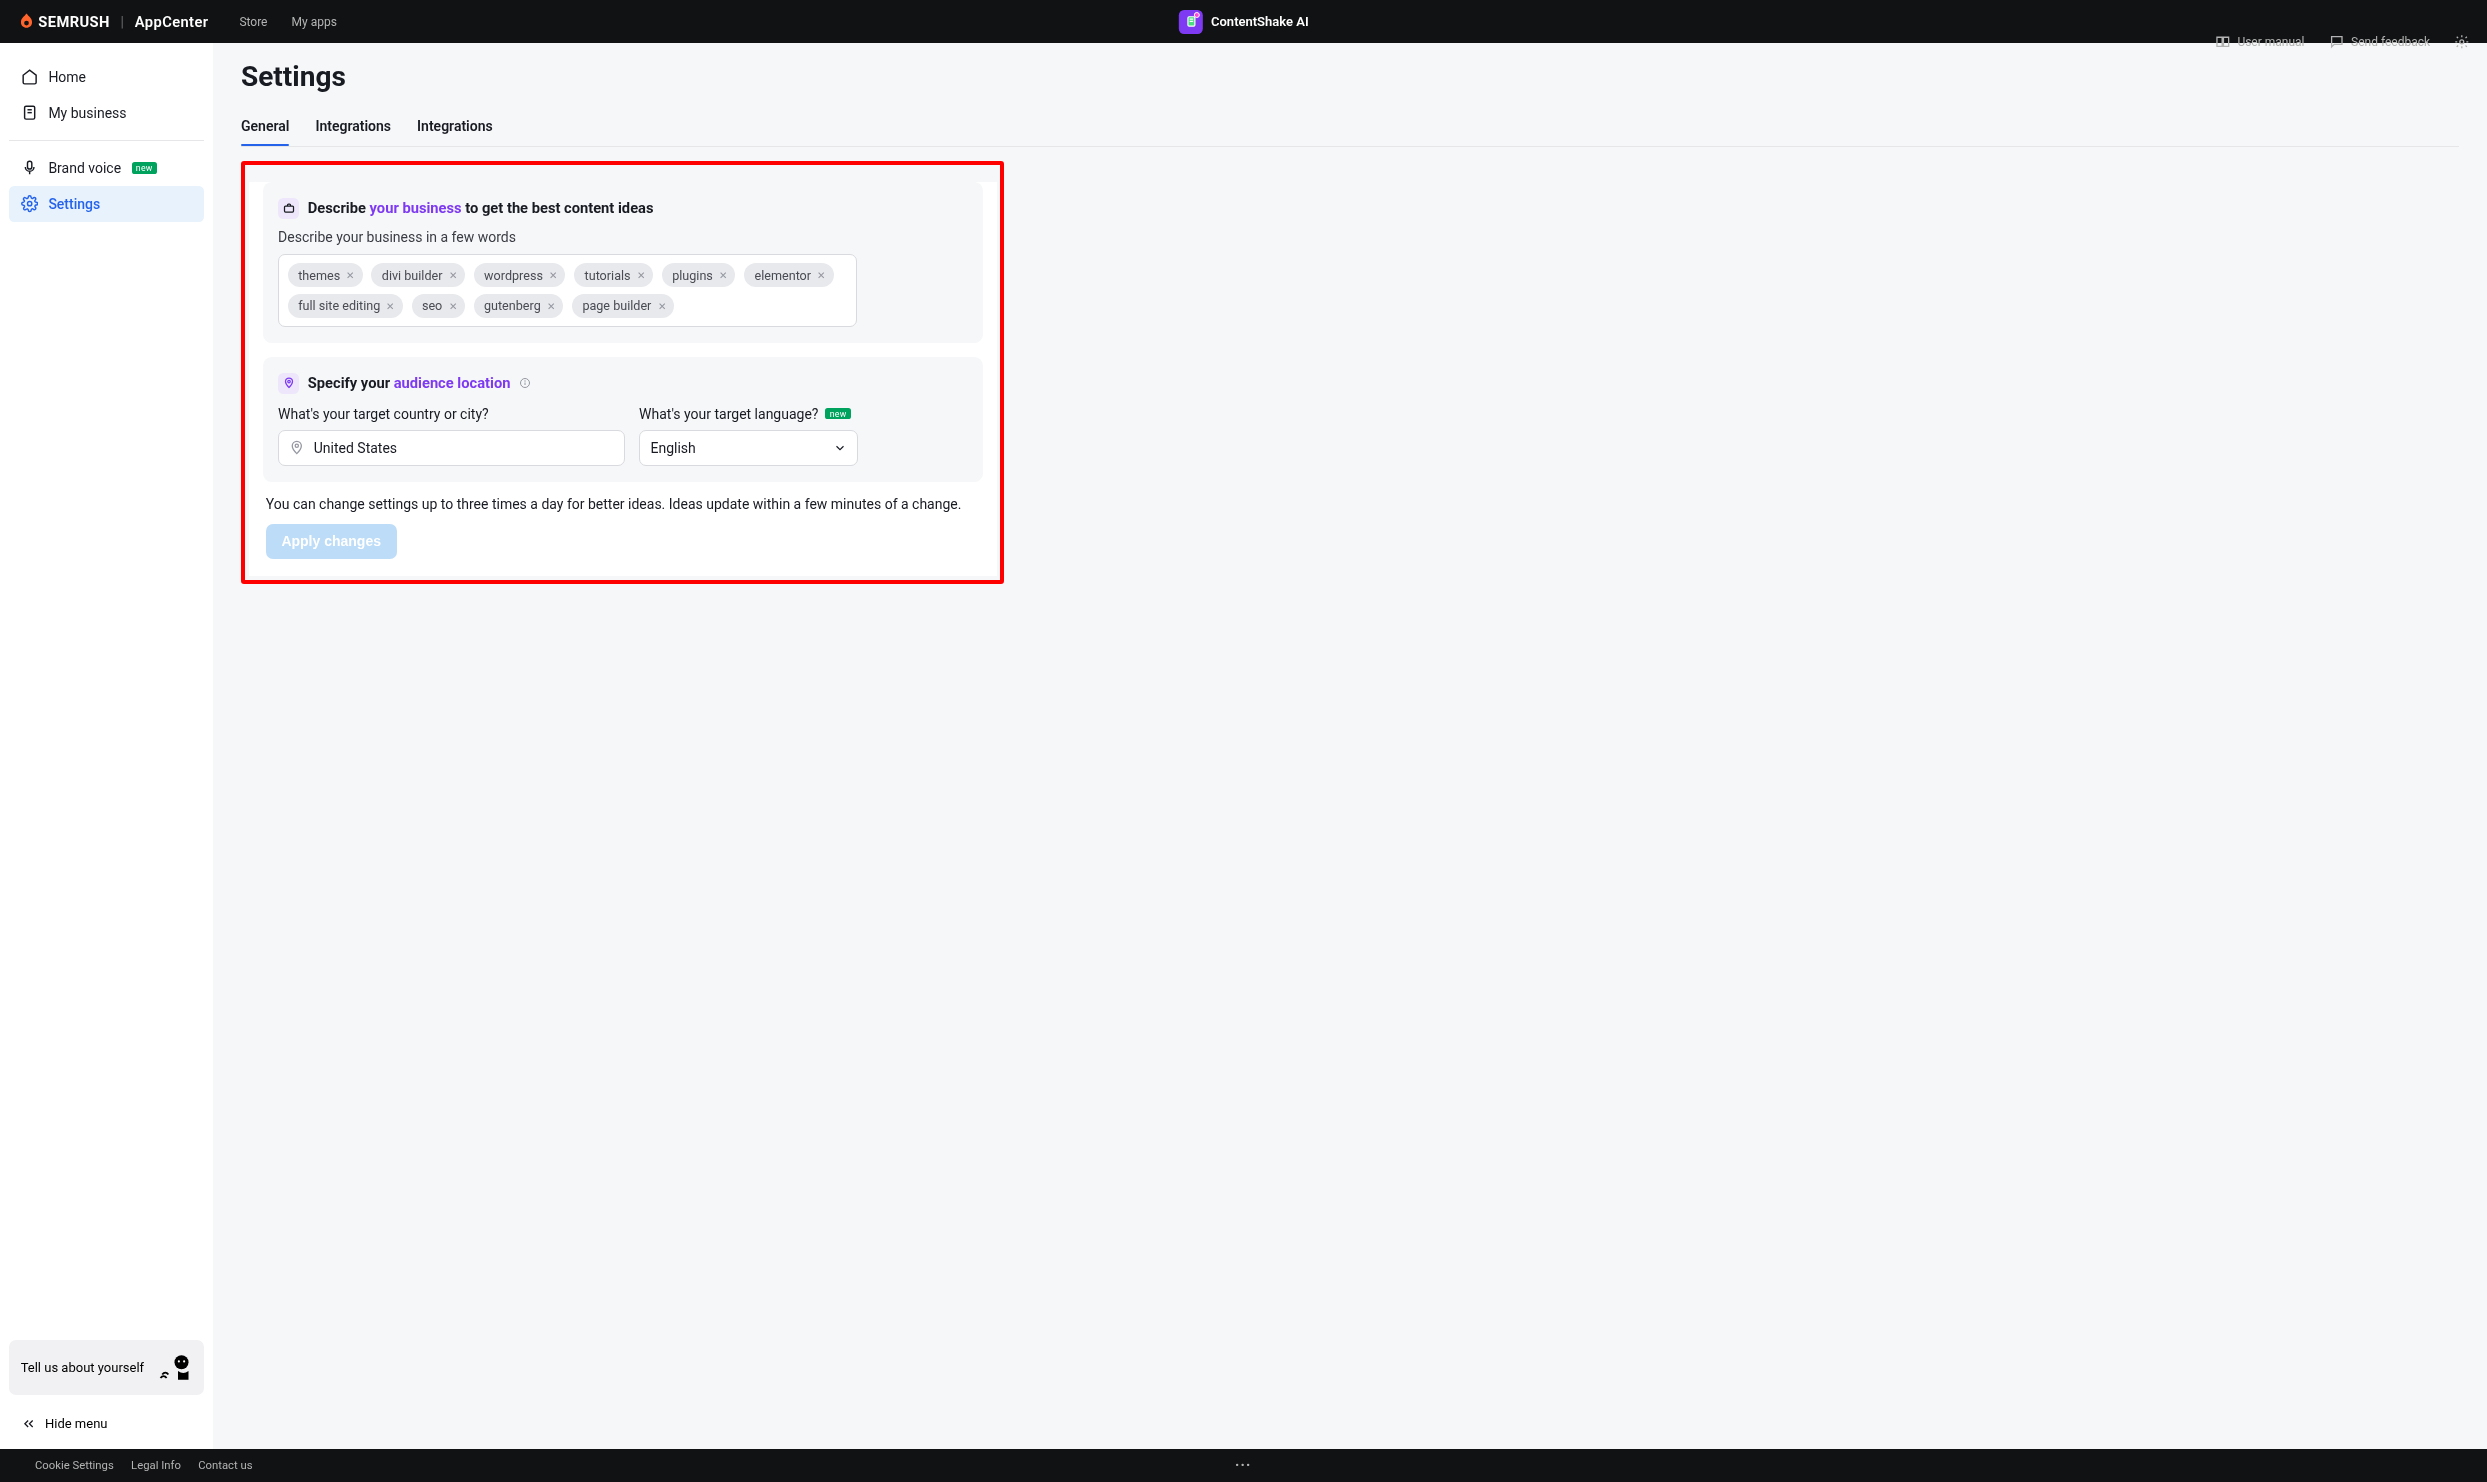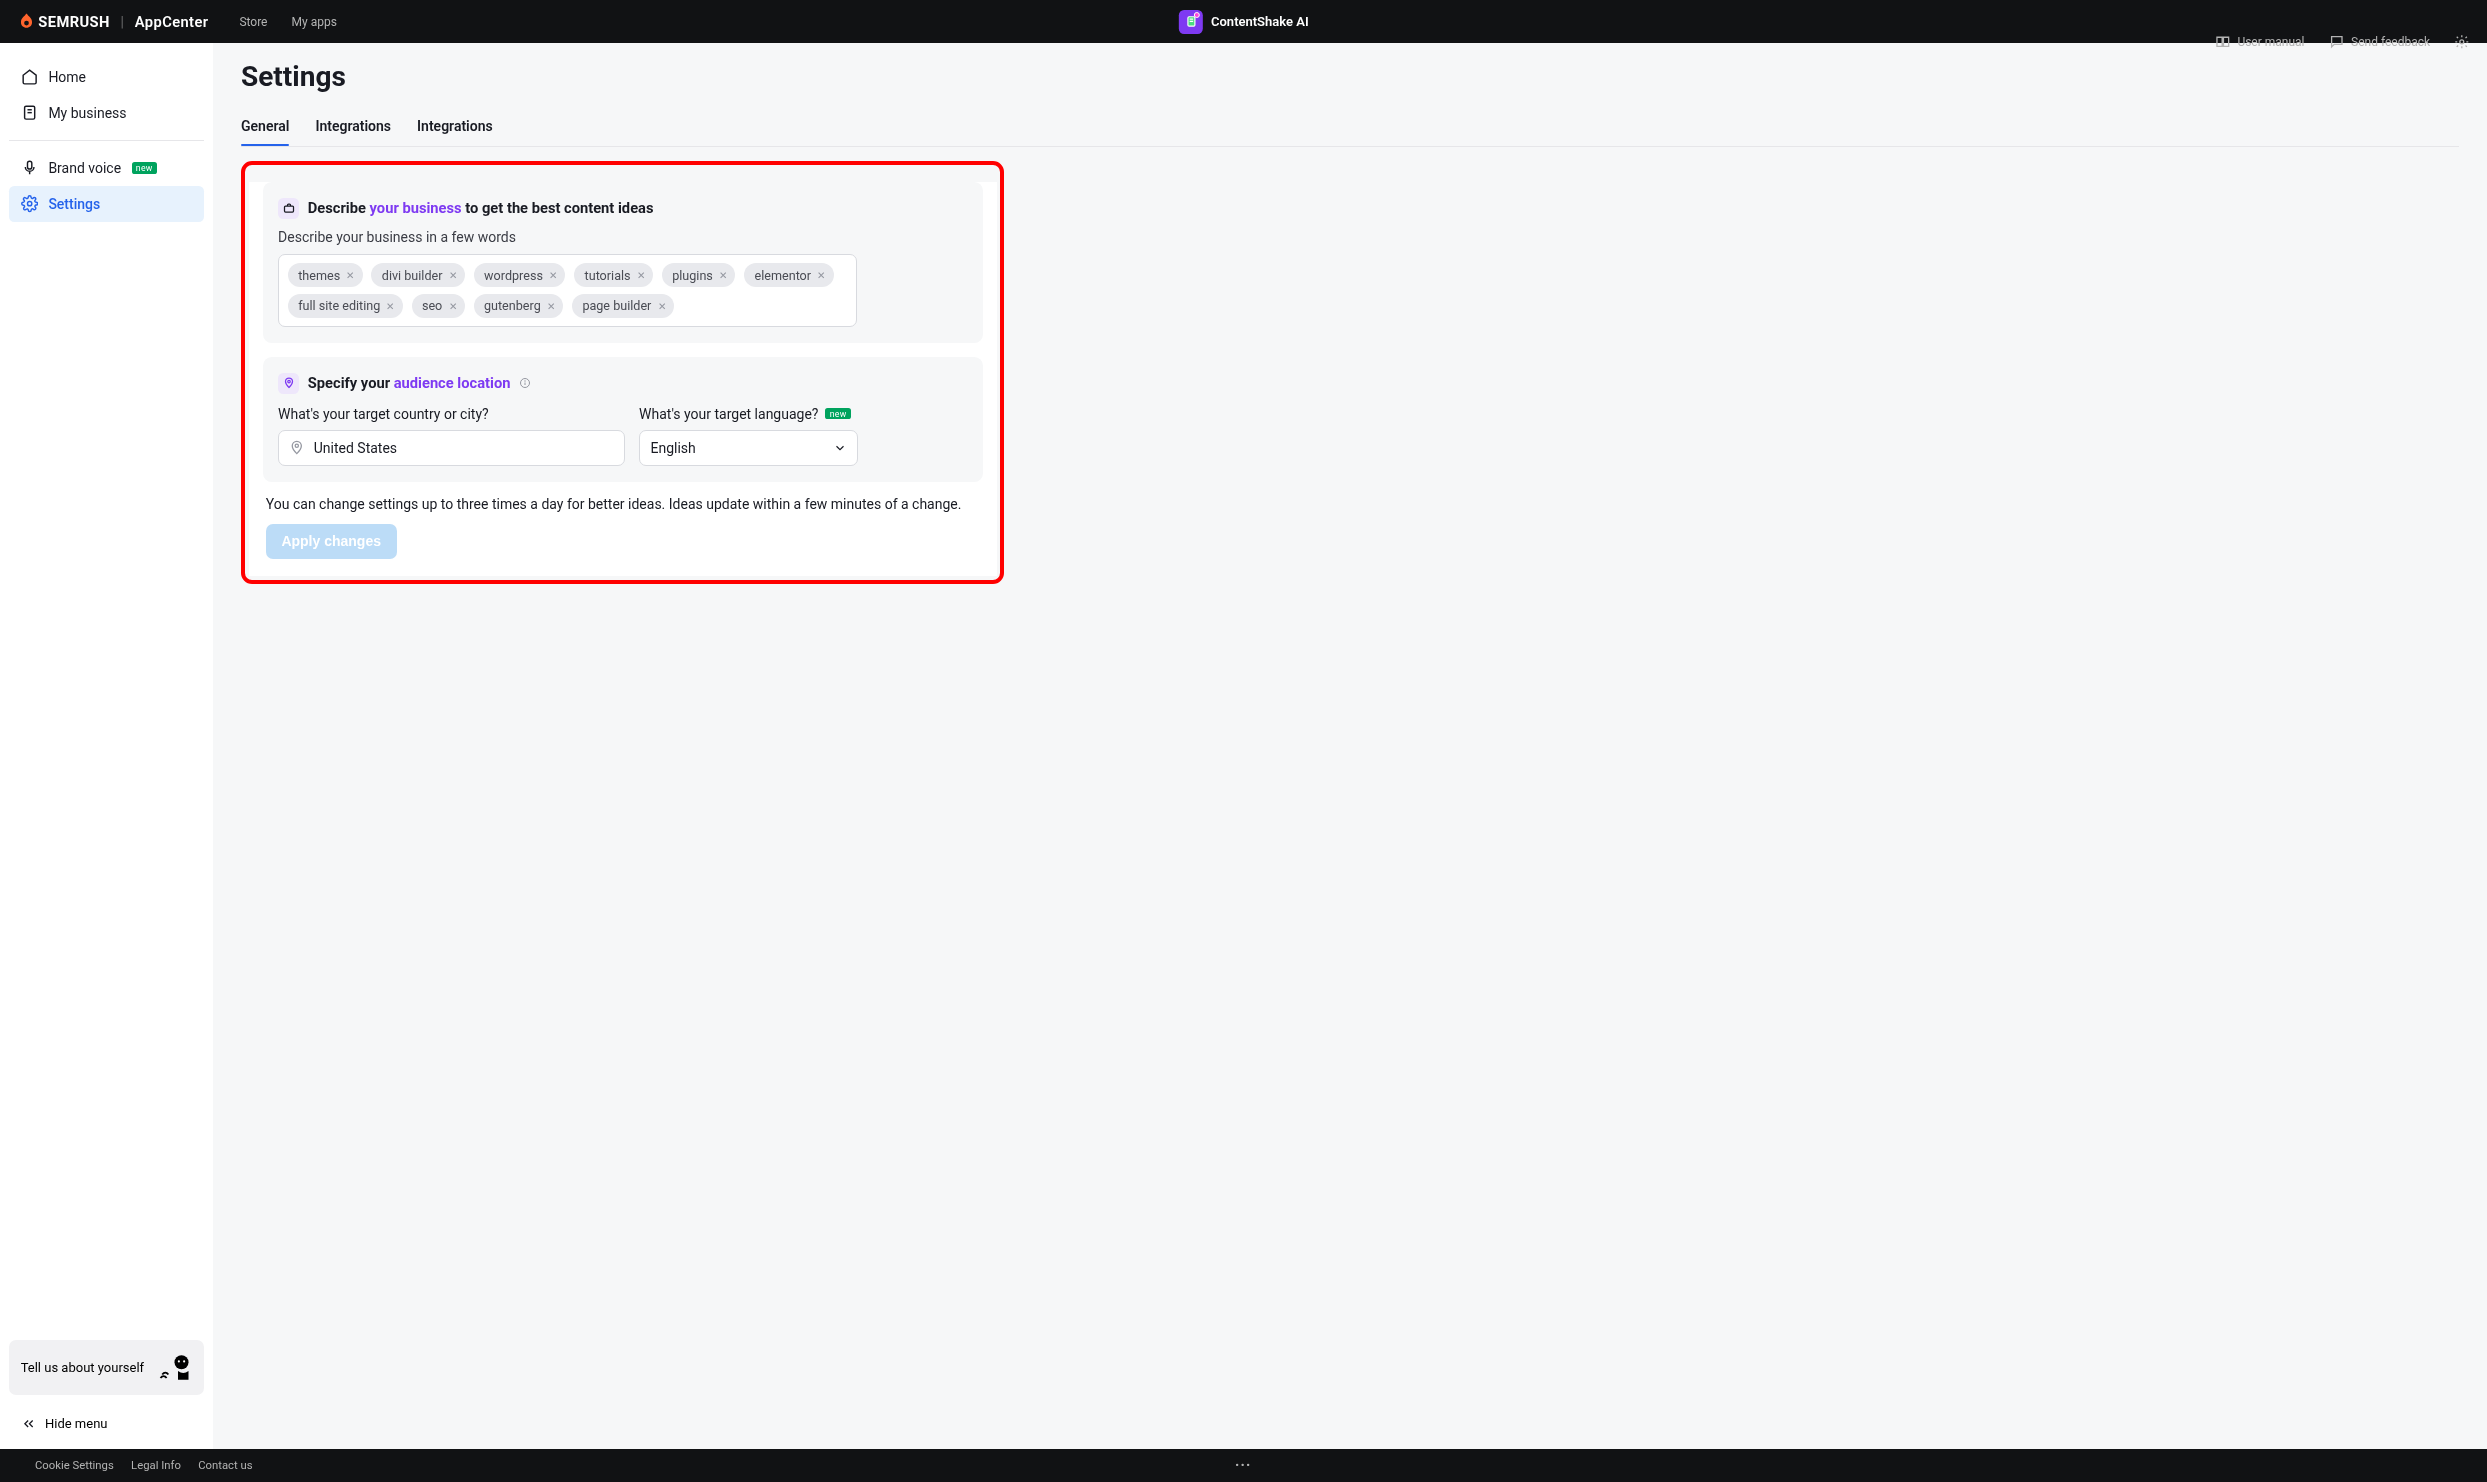--- a/index.html
+++ b/index.html
@@ -38,21 +38,21 @@
   .promo-illus{ width:35px; height:35px; }
   .hide-menu{ display:flex; align-items:center; gap:8.7px; padding:8.7px 12px; font-size:13px; cursor:pointer;}
   
   
   .main { flex:1; overflow:auto; padding: 17.3px 28px 35px 28px; position:relative;}
   h1.page-title { font-size:28px; font-weight:700; color:#191b23; margin-bottom:15.6px;}
   .tabs { display:flex; gap:26px; border-bottom:0.9px solid #e6e6e9; margin-bottom:14px;}
   .tab { padding:8.7px 0 12px 0; font-size:14px; font-weight:600; color:#191b23; cursor:pointer; position:relative;}
   .tab.active::after{ content:""; position:absolute; left:0; right:0; bottom:-0.9px; height:2.6px; background:#2563eb; border-radius:1.7px;}
   
-  .highlight-box { border:4.3px solid #ff0000; border-radius:11px; padding:3.5px 3.5px 3.5px 3.5px; }
+  .highlight-box { border:4.3px solid #ff0000; border-radius:3px; padding:3.5px 3.5px 3.5px 3.5px; }
   .panel { background:#fff; border:0.9px solid #e6e6e9; border-radius:8.7px; padding:0;}
   .section { background:#f6f7f8; margin:14px; border-radius:8.7px; padding:15.6px 15.6px;}
   .section-title { display:flex; align-items:center; gap:8.7px; font-size:14.7px; font-weight:700; color:#191b23;}
   .section-title .hl{ color:#7e3af2;}
   .section-title .icon-wrap{ width:21px; height:21px; background:#eee7fb; border-radius:5.2px; display:flex; align-items:center; justify-content:center;}
   .section-sub { margin-top:10.4px; font-size:14px; color:#3a3c44;}
   
   .tags-box { margin-top:8.7px; border:0.9px solid #d8dadf; background:#fff; border-radius:7px; padding:8.7px; display:flex; flex-wrap:wrap; gap:7px 8.7px; max-width:579px;}
   .tag { background:#e8e9ed; color:#4a4c54; border-radius:12px; padding:4.3px 7px 4.3px 10.4px; display:flex; align-items:center; gap:5.2px; font-size:12.6px;}
   .tag .x{ color:#9598a1; cursor:pointer; display:flex;}

